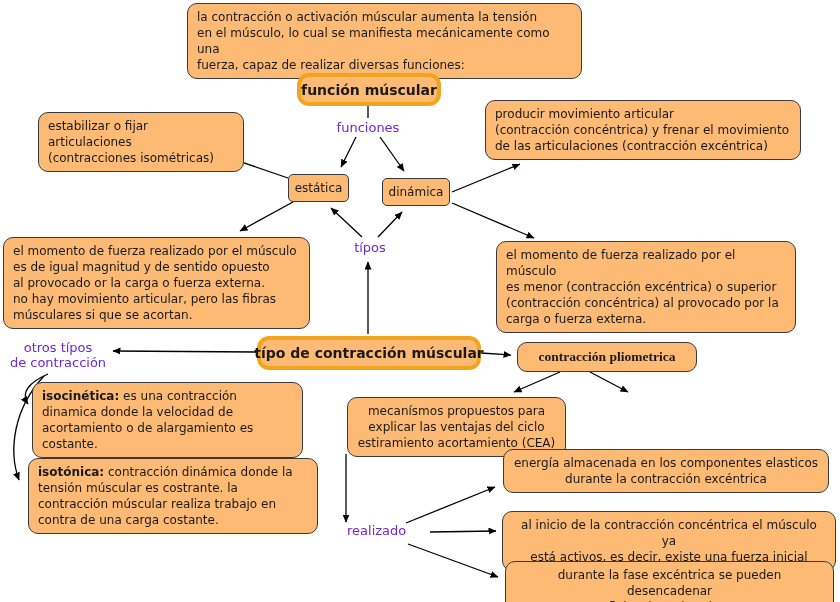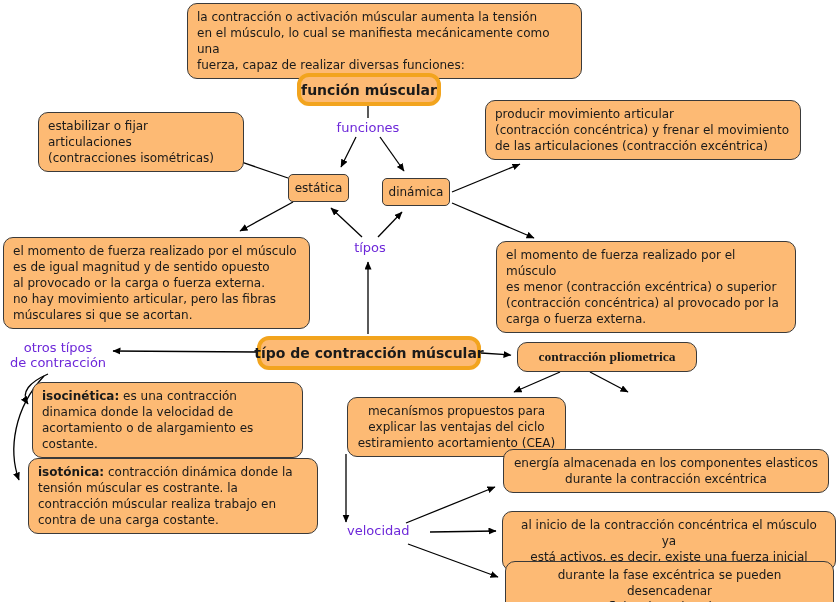--- a/index.html
+++ b/index.html
@@ -123,21 +123,21 @@
   <div class="node mixed" style="left:28px;top:458px;width:290px;min-height:74px;">
     <b>isotónica:</b>
     <span>contracción dinámica donde la tensión múscular es costrante. la contracción múscular realiza trabajo en contra de una carga costante.</span>
   </div>
 
   <div class="node center" style="left:347px;top:397px;width:219px;min-height:56px;">mecanísmos propuestos para
 explicar las ventajas del ciclo
 estiramiento acortamiento (CEA)</div>
 
 
-  <div class="linklabel" style="left:347px;top:523px;width:82px;text-align:left;">velocidad</div>
+  <div class="linklabel" style="left:347px;top:523px;width:82px;text-align:left;">realizado</div>
 
   <div class="node center" style="left:503px;top:439px;width:326px;min-height:39px;margin-top:10px;">energía almacenada en los componentes elasticos
 durante la contracción excéntrica</div>
 
   <div class="node center" style="left:502px;top:511px;width:334px;min-height:42px;">al inicio de la contracción concéntrica el músculo ya
 está activos, es decir, existe una fuerza inicial</div>
 
   <div class="node center" style="left:505px;top:561px;width:329px;min-height:39px;">durante la fase excéntrica se pueden desencadenar
 reflejos de estiramiento,</div>
 

